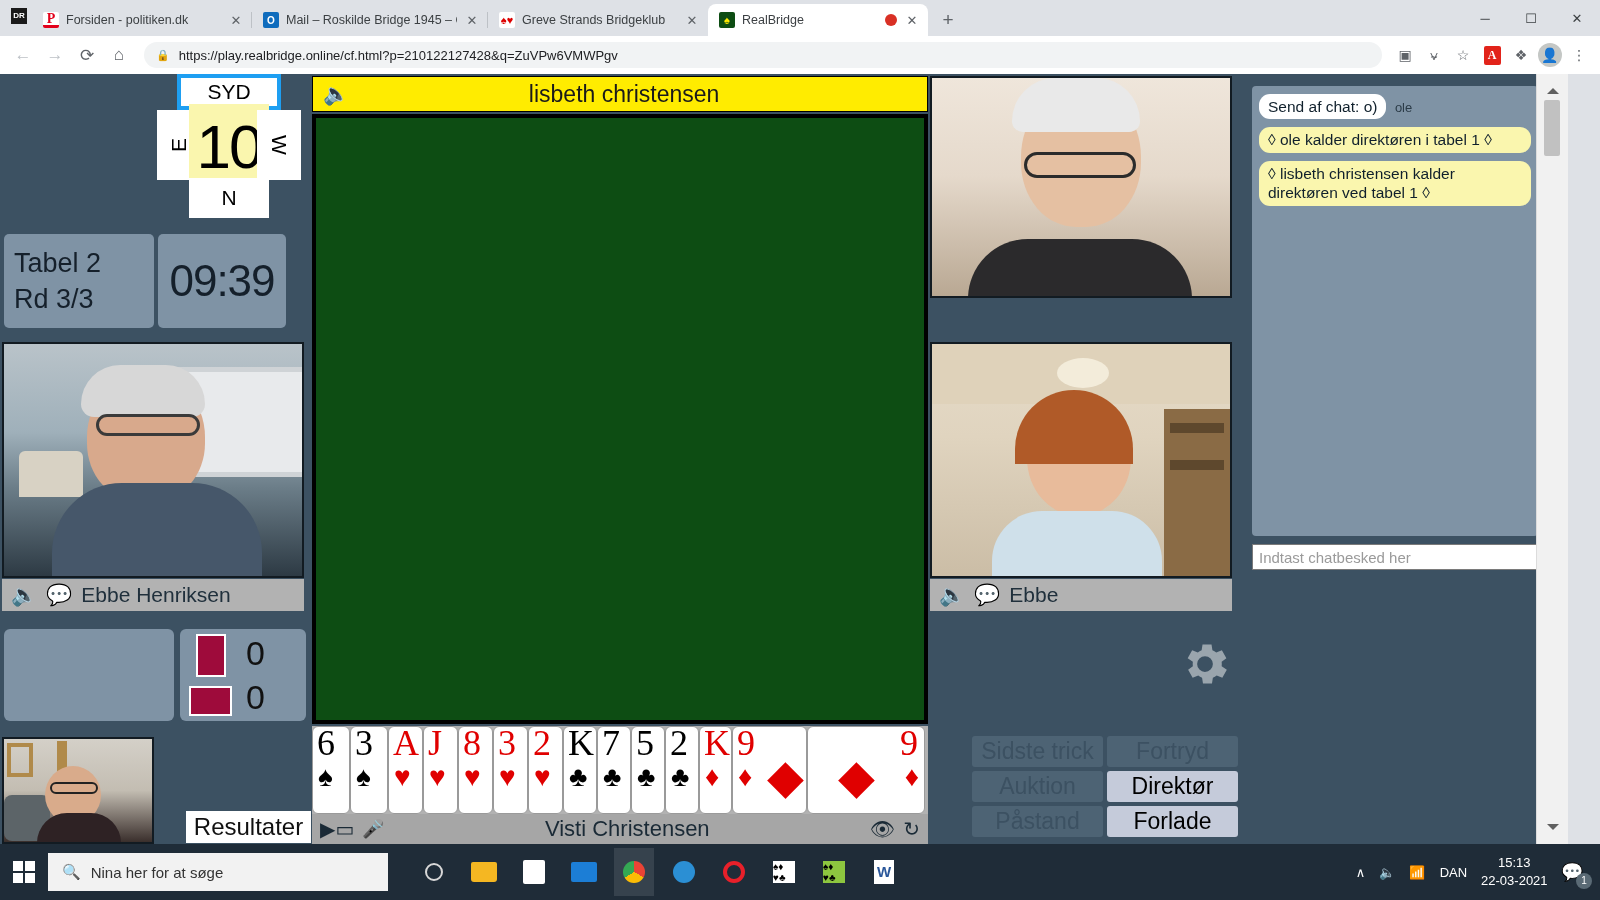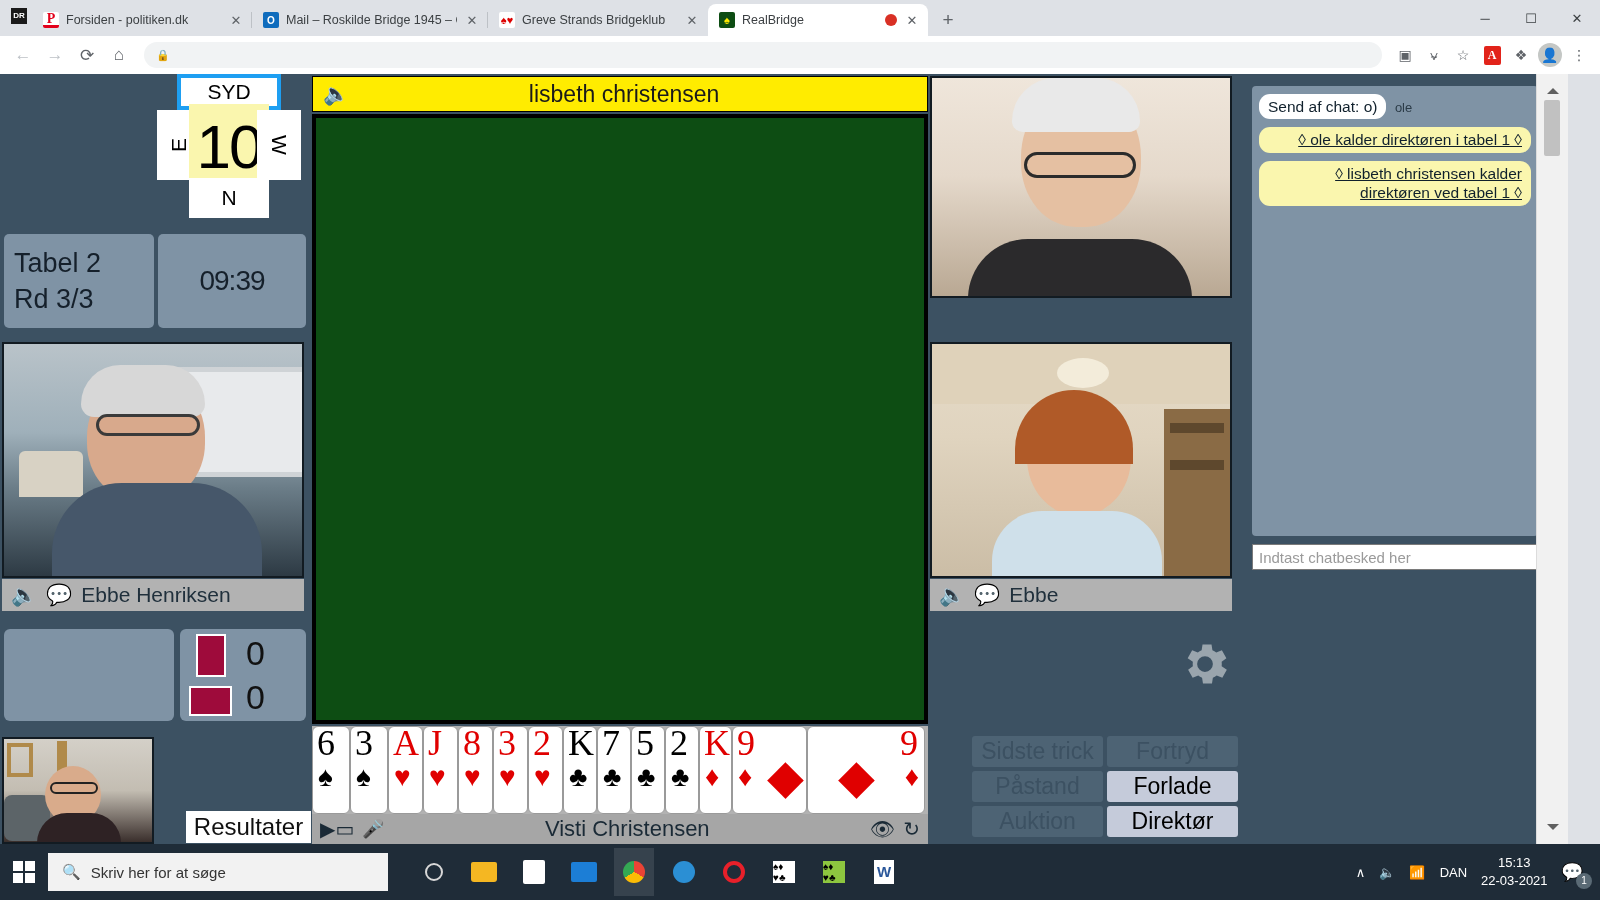--- a/index.html
+++ b/index.html
@@ -60,21 +60,21 @@
   .c-w { left:100px;top:36px; width:44px; height:70px; font-size:21px; }
   .c-e span, .c-w span { display:block; transform:rotate(-90deg); }
   .c-w span { transform:rotate(90deg); }
   .c-mid { left:32px; top:30px; width:80px; height:84px; background:#faf6ae; font-size:62px;
            font-weight:500; letter-spacing:-2px; }
 
   .infoboxes { position:absolute; left:4px; top:160px; width:302px; height:94px; display:flex; gap:4px;}
   .ibox { background:#7f93a5; border-radius:5px; display:flex; flex-direction:column;
           justify-content:center; color:#15202b; }
   .ibox.tab2 { width:150px; padding-left:10px; font-size:27px; line-height:1.34; }
-  .ibox.clock { width:148px; align-items:center; font-size:28px; letter-spacing:-1px; }
+  .ibox.clock { width:128px; align-items:center; font-size:44px; letter-spacing:-1px; }
 
   .vidtile { position:absolute; background:#000; overflow:hidden; border:2px solid #121b22;}
   .namebar { position:absolute; background:#b2b2b2; display:flex; align-items:center; gap:9px;
              padding-left:9px; color:#20303c; font-size:21px; }
 
   
   .trickrow { position:absolute; left:4px; top:555px; width:302px; height:92px; display:flex; gap:6px;}
   .tbox { background:#7f93a5; border-radius:6px; }
   .tbox.empty { width:170px; }
   .tbox.count { width:126px; display:flex; align-items:center; gap:14px; padding-left:16px;}
@@ -111,21 +111,21 @@
   
   .rvid { position:absolute; }
 
   
   .chat { position:absolute; left:1252px; top:12px; width:286px; height:450px;
           background:#7f93a5; border-radius:4px; }
   .chatmsgs { position:absolute; left:0; top:0; right:0; bottom:0; padding:8px 7px; }
   .bubble { border-radius:11px; padding:3px 9px; font-size:15.5px; color:#10202c;
             margin-bottom:8px; line-height:1.25;}
   .bubble.white { background:#fff; display:inline-block; }
-  .bubble.yellow { background:#faf6ae; text-align:right;text-decoration:underline; }
+  .bubble.yellow { background:#faf6ae; text-align:left; }
   .sender { font-size:13px; color:#2b3b47; margin-left:4px; }
   .chatscroll { position:absolute; left:1538px; top:12px; width:14px; height:450px;
                 background:#f1f1f1; border:1px solid #cfcfcf;}
   .chatscroll .thumb { position:absolute; left:1px; top:14px; width:10px; height:16px; background:#c1c1c1;}
   .chatscroll .ar { position:absolute; left:0; width:12px; height:14px; text-align:center;
                     font-size:8px; color:#555; line-height:14px;}
   .chatinput { position:absolute; left:1252px; top:470px; width:300px; height:26px; background:#fff;
                border:1px solid #7a7a7a; font-size:15px; color:#9a9a9a; padding:0 6px;
                display:flex; align-items:center;}
   .sendchat { position:absolute; left:1252px; top:502px; width:300px; height:36px; background:#c5cbda;
@@ -199,20 +199,21 @@
     </div>
   </div>
 
   <div class="navbar">
     <div class="navbtn dim">←</div>
     <div class="navbtn dim">→</div>
     <div class="navbtn">⟳</div>
     <div class="navbtn">⌂</div>
     <div class="omnibox">
       <span class="lock">🔒</span>
+      <span class="url">https://play.realbridge.online/cf.html?p=210122127428&amp;q=ZuVPw6VMWPgv</span>
     </div>
     <div class="toolicons">
       <div class="ticon">▣</div>
       <div class="ticon">⍱</div>
       <div class="ticon">☆</div>
       <div class="ticon">
           <span class="pdf">A</span>
         </div>
       <div class="ticon">❖</div>
       <div class="ticon">
@@ -396,26 +397,26 @@
         <path fill="#9aa5ad" d="M19.4 13a7.7 7.7 0 0 0 0-2l2.1-1.6-2-3.5-2.5 1a7.6 7.6 0 0 0-1.7-1l-.4-2.6h-4l-.4 2.6c-.6.2-1.2.6-1.7 1l-2.5-1-2 3.5L6.6 11a7.7 7.7 0 0 0 0 2l-2.1 1.6 2 3.5 2.5-1c.5.4 1.1.8 1.7 1l.4 2.6h4l.4-2.6c.6-.2 1.2-.6 1.7-1l2.5 1 2-3.5-2.3-1.6zM12 15.5A3.5 3.5 0 1 1 15.5 12 3.5 3.5 0 0 1 12 15.5z"></path>
       </svg>
     </div>
 
     <div class="btngrid">
       <div class="brow">
         <div class="btn dis">Sidste trick</div>
         <div class="btn dis">Fortryd</div>
       </div>
       <div class="brow">
+        <div class="btn dis">Auktion</div>
+        <div class="btn act">Direktør</div>
+      </div>
+      <div class="brow">
         <div class="btn dis">Påstand</div>
         <div class="btn act">Forlade</div>
-      </div>
-      <div class="brow">
-        <div class="btn dis">Auktion</div>
-        <div class="btn act">Direktør</div>
       </div>
     </div>
 
     <div class="chat">
       <div class="chatmsgs">
         <div>
           <span class="bubble white">Send af chat: o)</span>
           <span class="sender">ole</span>
         </div>
         <div class="bubble yellow">◊ ole kalder direktøren i tabel 1 ◊</div>
@@ -441,21 +442,21 @@
     <div class="startbtn">
       <svg width="22" height="22" viewBox="0 0 22 22" aria-hidden="true">
         <rect x="0" y="0" width="10" height="10" fill="#fff"></rect>
           <rect x="12" y="0" width="10" height="10" fill="#fff"></rect>
         <rect x="0" y="12" width="10" height="10" fill="#fff"></rect>
           <rect x="12" y="12" width="10" height="10" fill="#fff"></rect>
       </svg>
     </div>
     <div class="searchbox">
       <span style="font-size:15px">🔍</span>
-      <span>Skriv her for at søge</span>
+      <span>Nina her for at søge</span>
     </div>
     <div class="tbicons">
       <div class="tbi">
           <span style="display:block;width:18px;height:18px;border:2px solid #d8d8d8;border-radius:50%"></span>
         </div>
       <div class="tbi">
           <span style="display:block;width:26px;height:20px;background:#f5b722;border-radius:2px 2px 3px 3px"></span>
         </div>
       <div class="tbi">
           <span style="display:block;width:22px;height:24px;background:#fff;border-radius:2px"></span>

